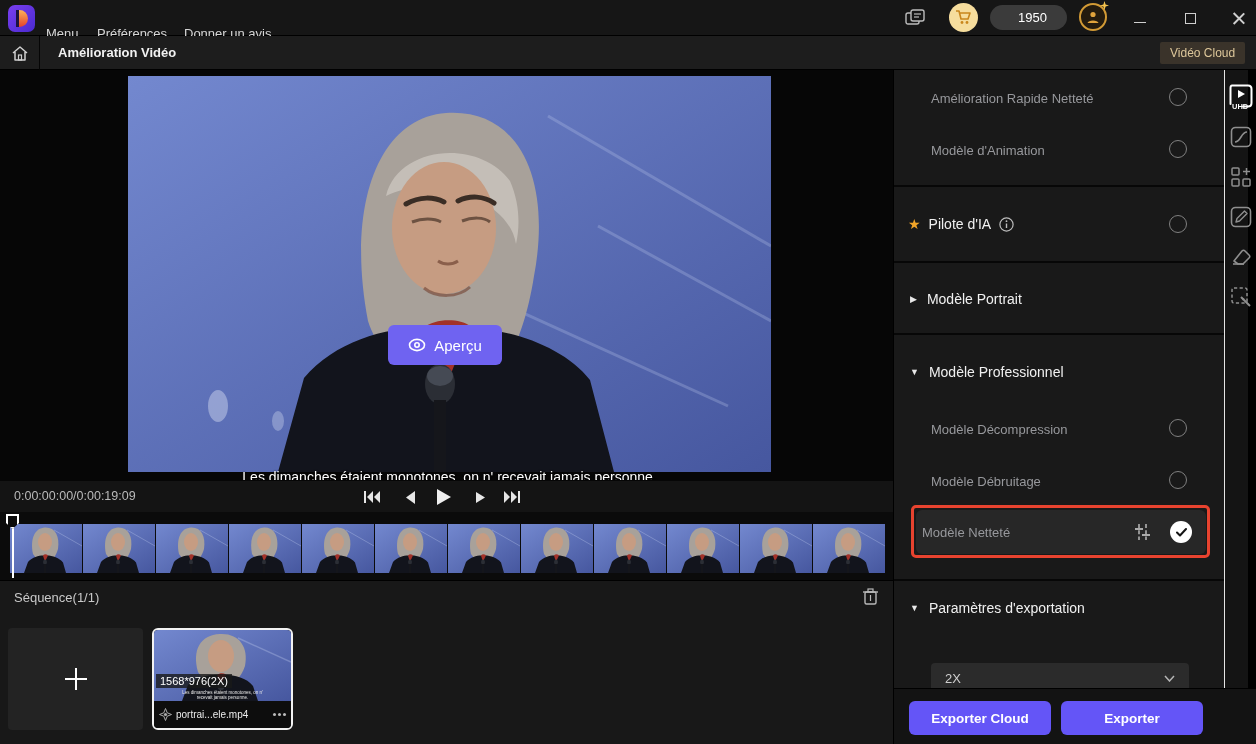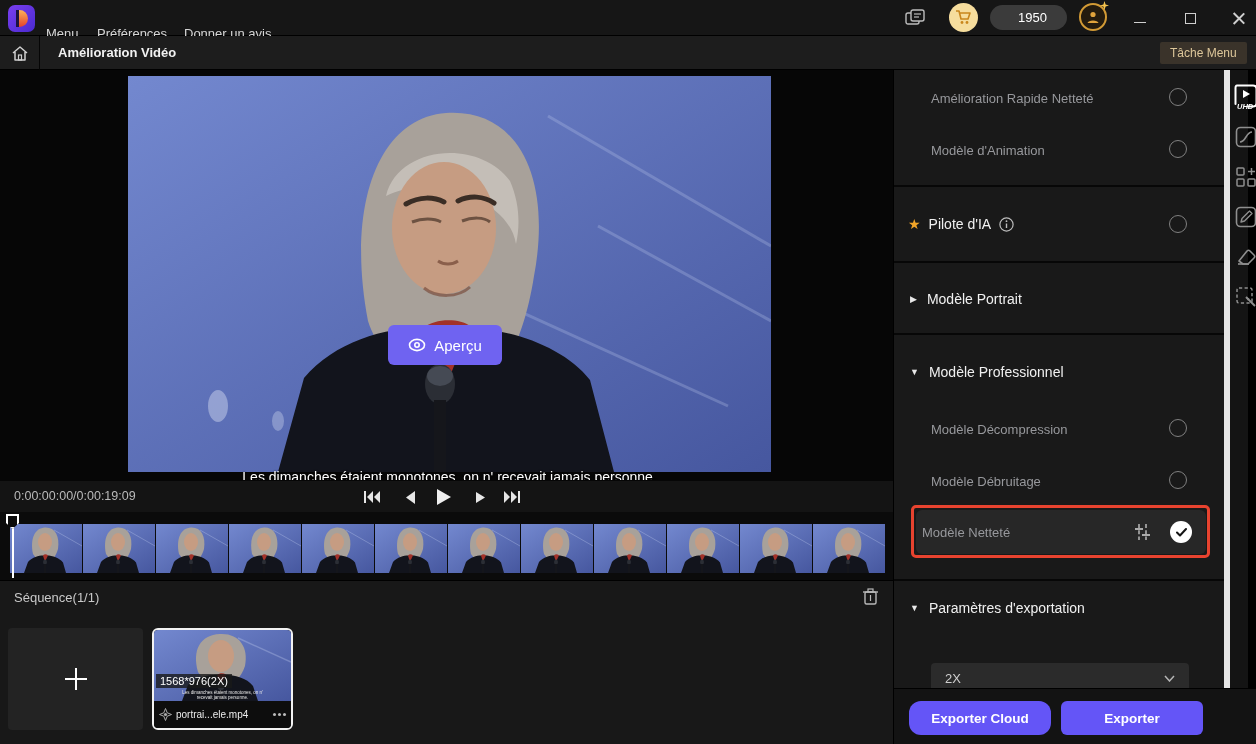--- a/index.html
+++ b/index.html
@@ -107,21 +107,21 @@
                display:flex; align-items:center; padding:0 14px; color:#cfcfcf; font-size:13px;
                cursor:pointer; position:absolute; }
 
   
   .export-bar{ left:893px; top:688px; width:363px; height:56px; background:#131313; border-top:1px solid #000; border-left:1px solid #000; }
   .exp-btn{ position:absolute; top:12px; height:34px; background:#6455f7; border-radius:6px;
             color:#fff; font-size:13.5px; font-weight:bold; display:flex; align-items:center;
             justify-content:center; cursor:pointer; }
 
   
-  .tools{ left:1224px; top:70px; width:24px; height:618px; background:#141414; border-left:6px solid #e5e5e5;font-style:italic; }
+  .tools{ left:1224px; top:70px; width:24px; height:618px; background:#141414; border-left:1px solid #e5e5e5; }
   .tool{ position:absolute; left:3px; width:26px; height:26px; display:flex; align-items:center; justify-content:center; cursor:pointer; }
 
   svg{ display:block; }
 </style>
 </head>
 <body>
 
 <svg width="0" height="0" style="position:absolute">
   <defs>
     <linearGradient id="vbg" x1="0" y1="0" x2="1" y2="1">
@@ -194,21 +194,21 @@
   </div>
 
   <div class="abs header"></div>
   <div class="abs home-cell">
     <svg width="18" height="17" viewBox="0 0 18 17">
       <path d="M2 8 L9 2 L16 8 M4 7 V15 H14 V7" fill="none" stroke="#cfcfcf" stroke-width="1.5" stroke-linejoin="round"></path>
       <rect x="7.5" y="10" width="3" height="5" fill="none" stroke="#cfcfcf" stroke-width="1.2"></rect>
     </svg>
   </div>
   <div class="abs page-title">Amélioration Vidéo</div>
-  <div class="abs cloud-task">Tâche Menu</div>
+  <div class="abs cloud-task">Vidéo Cloud</div>
 
   <div class="abs preview">
     <svg class="abs video" viewBox="0 0 643 396" preserveAspectRatio="none">
       <rect width="643" height="396" fill="url(#vbg)"></rect>
       <g stroke="#bdc9ec" stroke-width="3" opacity="0.28">
         <line x1="420" y1="40" x2="643" y2="170"></line>
         <line x1="470" y1="150" x2="643" y2="245"></line>
         <line x1="380" y1="230" x2="600" y2="330"></line>
       </g>
       <ellipse cx="90" cy="330" rx="10" ry="16" fill="#c9d2ec" opacity="0.5"></ellipse>
@@ -552,21 +552,21 @@
     </div>
     <div class="res-select">
       <span style="flex:1">2X</span>
       <svg width="11" height="7" viewBox="0 0 11 7">
           <polyline points="1,1 5.5,6 10,1" fill="none" stroke="#b5b5b5" stroke-width="1.5"></polyline>
         </svg>
     </div>
   </div>
 
   <div class="abs export-bar">
-    <div class="exp-btn" style="left:15px; width:142px;border-radius:12px;">Exporter Cloud</div>
+    <div class="exp-btn" style="left:15px; width:142px;">Exporter Cloud</div>
     <div class="exp-btn" style="left:167px; width:142px;">Exporter</div>
   </div>
 
   <div class="abs tools">
     <div class="tool" style="top:14px">
       <svg width="24" height="26" viewBox="0 0 24 26">
         <path d="M3,1.5 H19 Q22.5,1.5 22.5,5 V19 Q22.5,22.5 19,22.5 H14 M3,1.5 Q1.5,1.5 1.5,4 V20" fill="none" stroke="#fff" stroke-width="2" stroke-linecap="round"></path>
         <polygon points="9,6 16,10 9,14" fill="#fff"></polygon>
         <text x="3" y="24.5" font-size="7.5" font-weight="bold" fill="#fff" font-family="Liberation Sans, sans-serif">UHD</text>
       </svg>

